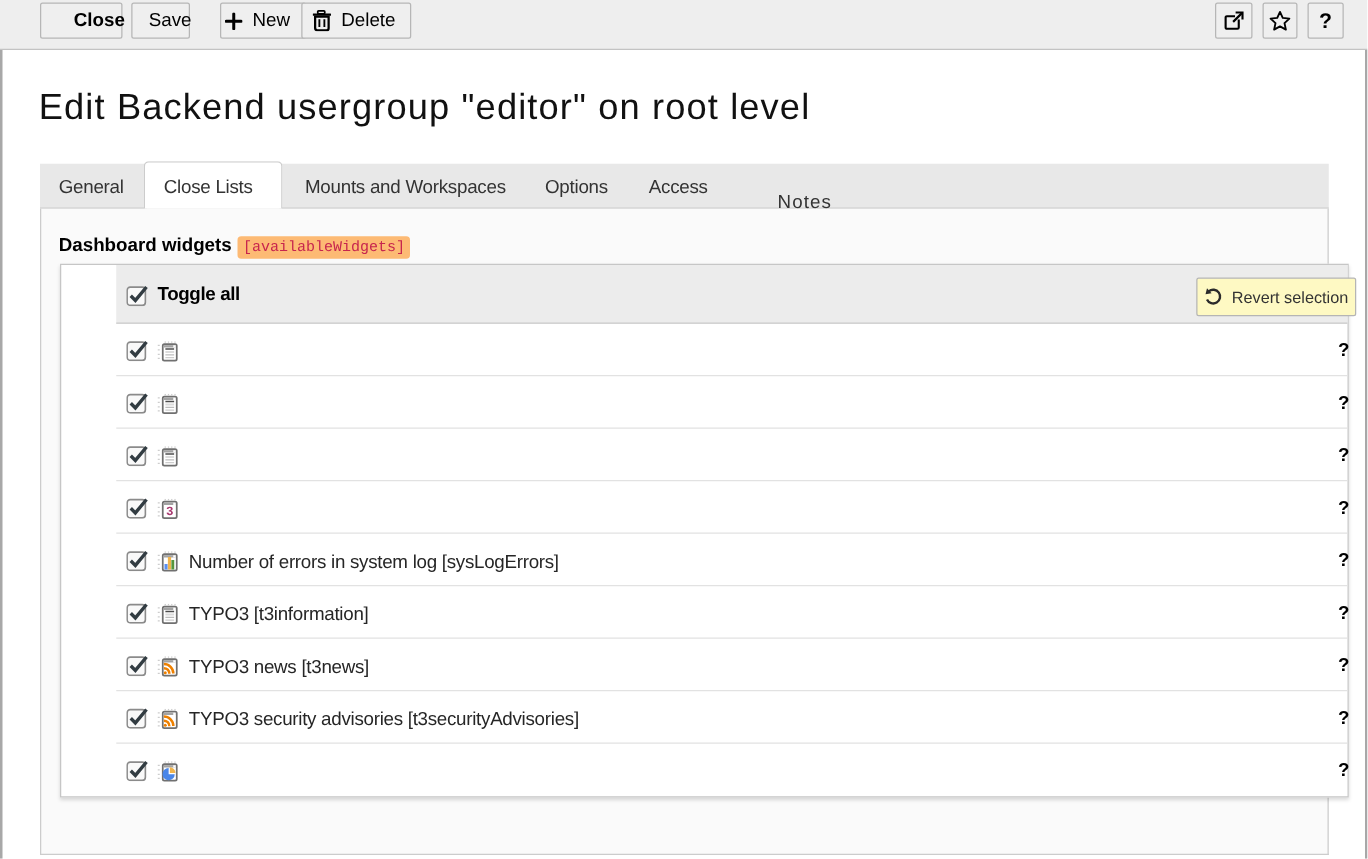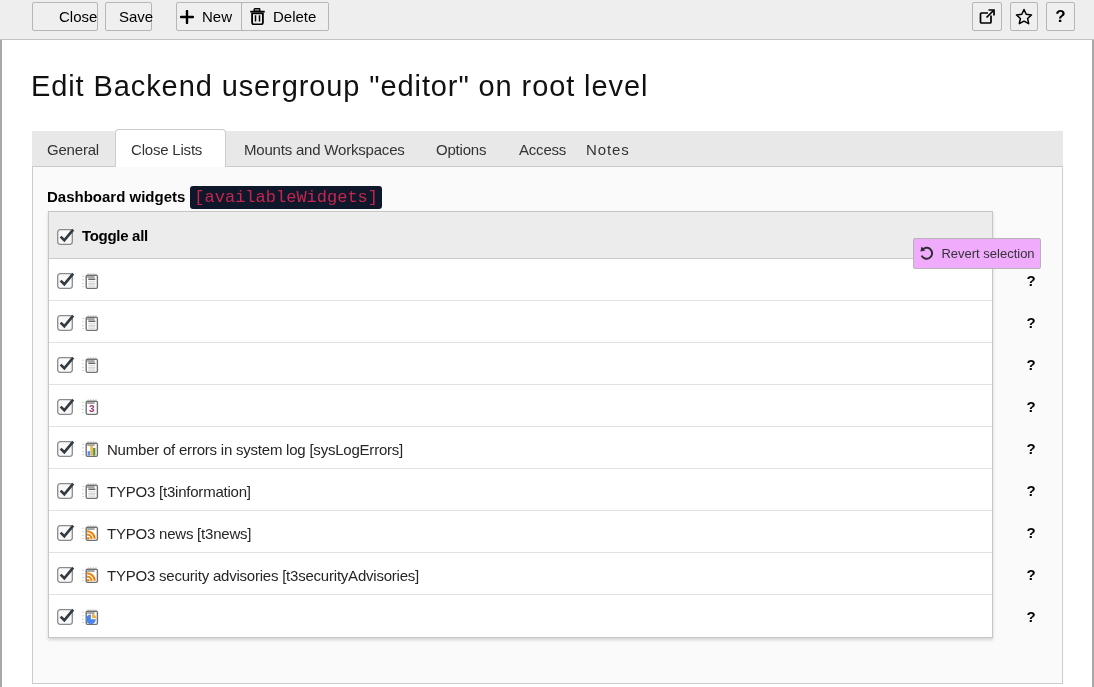--- a/index.html
+++ b/index.html
@@ -2,39 +2,39 @@
 <html><head>
 <meta charset="utf-8">
 <style>
 * { margin:0; padding:0; box-sizing:border-box; }
 html,body { width:1094px; height:687px; overflow:hidden; }
 body { position:relative; background:#fff; font-family:"Liberation Sans", sans-serif; }
 #docheader { position:absolute; left:0; top:0; width:1094px; height:40px; background:#eee; border-bottom:1px solid #c3c3c3; }
 .btn { position:absolute; top:2px; height:29px; background:#efefef; border:1px solid #b6b6b6; border-radius:2px; display:flex; align-items:center; justify-content:flex-start; font-size:15px; color:#000; }
 .btn svg { display:block; }
 .btn .lbl { margin-left:8px; white-space:nowrap; }
-#b-close { left:32px; width:66px; padding-left:18px; }
+#b-close { left:32px; width:66px; padding-left:18px;font-weight:bold; }
 #b-save { left:105px; width:47px; padding-left:5px; }
 #b-new { left:176px; width:69px; padding-left:3px; }
 #b-del { left:241px; width:88px; padding-left:8px; }
 #b-ext { left:972px; width:30px; justify-content:center; }
 #b-star { left:1010px; width:28px; justify-content:center; }
 #b-help { left:1046px; width:29px; justify-content:center; font-weight:bold; font-size:17px; }
 h1 { position:absolute; left:31px; top:72px; font-size:29px; line-height:29px; font-weight:400; color:#111; letter-spacing:0.9px; white-space:nowrap; }
 #tabbar { position:absolute; left:32px; top:131px; width:1031px; height:36px; background:#e8e8e8; border-bottom:1px solid #cbcbcb;padding-left:34px; }
 .tab { position:absolute; top:10px; font-size:15px; color:#333; letter-spacing:-0.2px; white-space:nowrap; }
 #tab-active { position:absolute; left:83px; top:-2px; width:111px; height:38px; background:#fff; border:1px solid #ccc; border-bottom:none; border-radius:4px 4px 0 0; }
 #pane { position:absolute; left:32px; top:167px; width:1031px; height:517px; background:#fafafa; border:1px solid #ccc; border-top:none; }
 #lbl { position:absolute; left:14px; top:21px; font-size:15px; font-weight:bold; color:#000; }
-#lbl code { font-family:"Liberation Mono", monospace; font-weight:normal; font-size:17px; color:#c7254e; background:#0f172a; padding:2px 4px; border-radius:3px; margin-left:5px; }
-#panel { position:absolute; left:15px; top:44px; width:945px; height:427px; background:#fff; border:1px solid #c6c6c6; box-shadow:0 2px 3px rgba(0,0,0,0.15); }
+#lbl code { font-family:"Liberation Mono", monospace; font-weight:normal; font-size:12px; color:#c7254e; background:#fdba74; padding:2px 4px; border-radius:3px; margin-left:5px; }
+#panel { position:absolute; left:15px; top:44px; width:1031px; height:427px; background:#fff; border:1px solid #c6c6c6; box-shadow:0 2px 3px rgba(0,0,0,0.15);padding-left:44px; }
 #phead { position:relative; height:47px; background:#ececec; border-bottom:1px solid #c9c9c9; }
 #phead .cb { position:absolute; left:8px; top:16px; }
 #phead .t { position:absolute; left:33px; top:15px; font-size:15px; font-weight:bold; letter-spacing:-0.3px; color:#000; }
-#revert { position:absolute; left:864px; top:10px; width:128px; height:31px; background:#f0abfc; border:1px solid #b5b5b5; border-radius:2px; display:flex; align-items:center; justify-content:center; font-size:13px; color:#333;margin-top:16px; }
+#revert { position:absolute; left:864px; top:10px; width:128px; height:31px; background:#fef9c3; border:1px solid #b5b5b5; border-radius:2px; display:flex; align-items:center; justify-content:center; font-size:13px; color:#333; }
 #revert svg { margin-right:6px; }
 .row { position:relative; height:42px; border-bottom:1px solid #e2e2e2; }
 .row:last-child { border-bottom:none; }
 .row .cb { position:absolute; left:8px; top:13px; }
 .row .ic { position:absolute; left:33px; top:14px; }
 .row .t { position:absolute; left:58px; top:14px; font-size:15px; color:#262626; letter-spacing:-0.22px; white-space:nowrap; }
 .row .q { position:absolute; left:972px; top:13px; width:20px; text-align:center; font-size:15px; font-weight:bold; color:#000; }
 #wl { position:absolute; left:0; top:40px; width:2px; height:647px; background:#a8a8a8; }
 #wr { position:absolute; right:0; top:40px; width:2px; height:647px; background:#a8a8a8; }
 </style>
@@ -86,21 +86,21 @@
   <div class="btn" id="b-help">?</div>
 </div>
 <h1>Edit Backend usergroup "editor" on root level</h1>
 <div id="tabbar">
   <span class="tab" style="left:15px;">General</span>
   <div id="tab-active"></div>
   <span class="tab" style="left:99px; z-index:3; position:absolute;">Close Lists</span>
   <span class="tab" style="left:212px;">Mounts and Workspaces</span>
   <span class="tab" style="left:404px;">Options</span>
   <span class="tab" style="left:487px;text-align:center;">Access</span>
-  <span class="tab" style="left:554px; letter-spacing:0.9px;">Notes</span>
+  <span class="tab" style="left:590px; letter-spacing:0.9px;margin-top:12px;">Notes</span>
 </div>
 <div id="pane">
   <div id="lbl">Dashboard widgets<code>[availableWidgets]</code></div>
   <div id="panel">
     <div id="phead">
       <span class="cb"><svg width="18" height="17" viewBox="0 0 18 17">
             <rect x="0.7" y="1.7" width="14.6" height="14.6" rx="2.5" fill="#f9f9f9" stroke="#8b8b8b" stroke-width="1.3"></rect>
             <path d="M3.6 8.6 L7.3 12.3 L16.2 1.6" fill="none" stroke="#323c42" stroke-width="2.7"></path>
           </svg></span>
       <span class="t">Toggle all</span>

